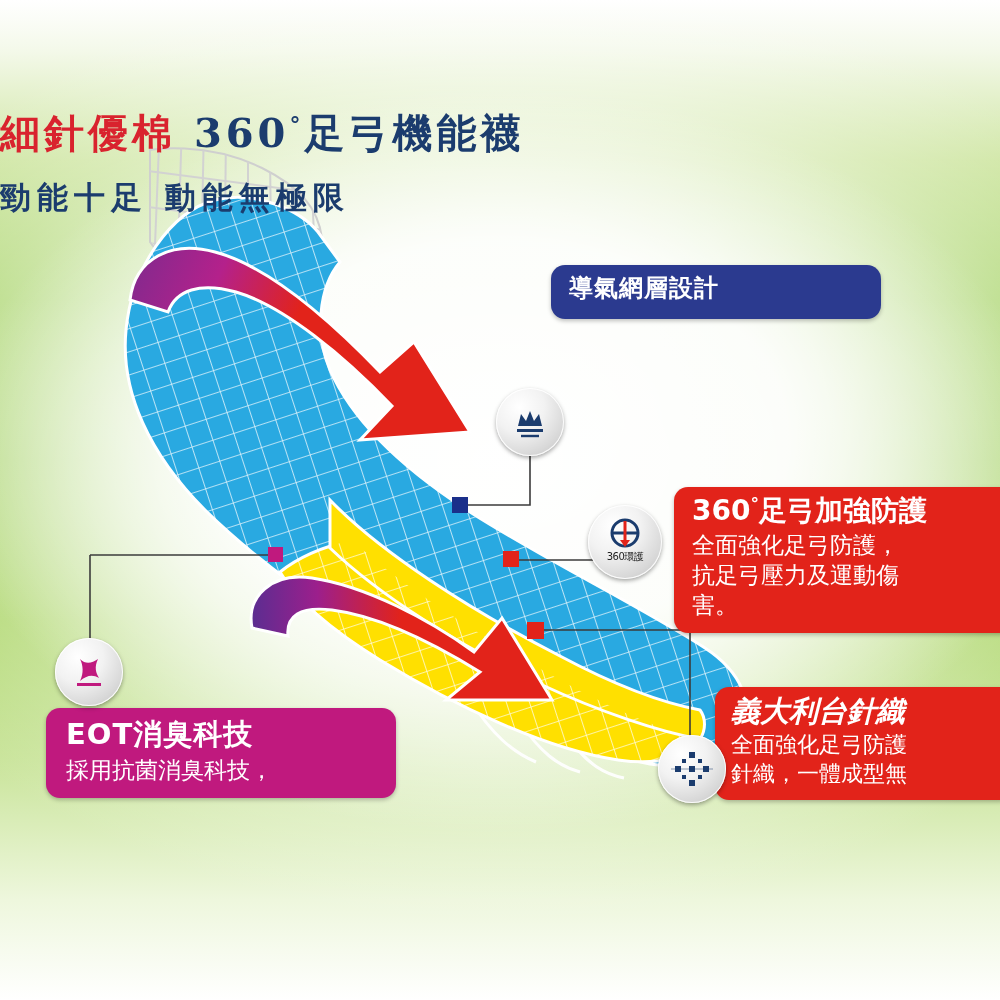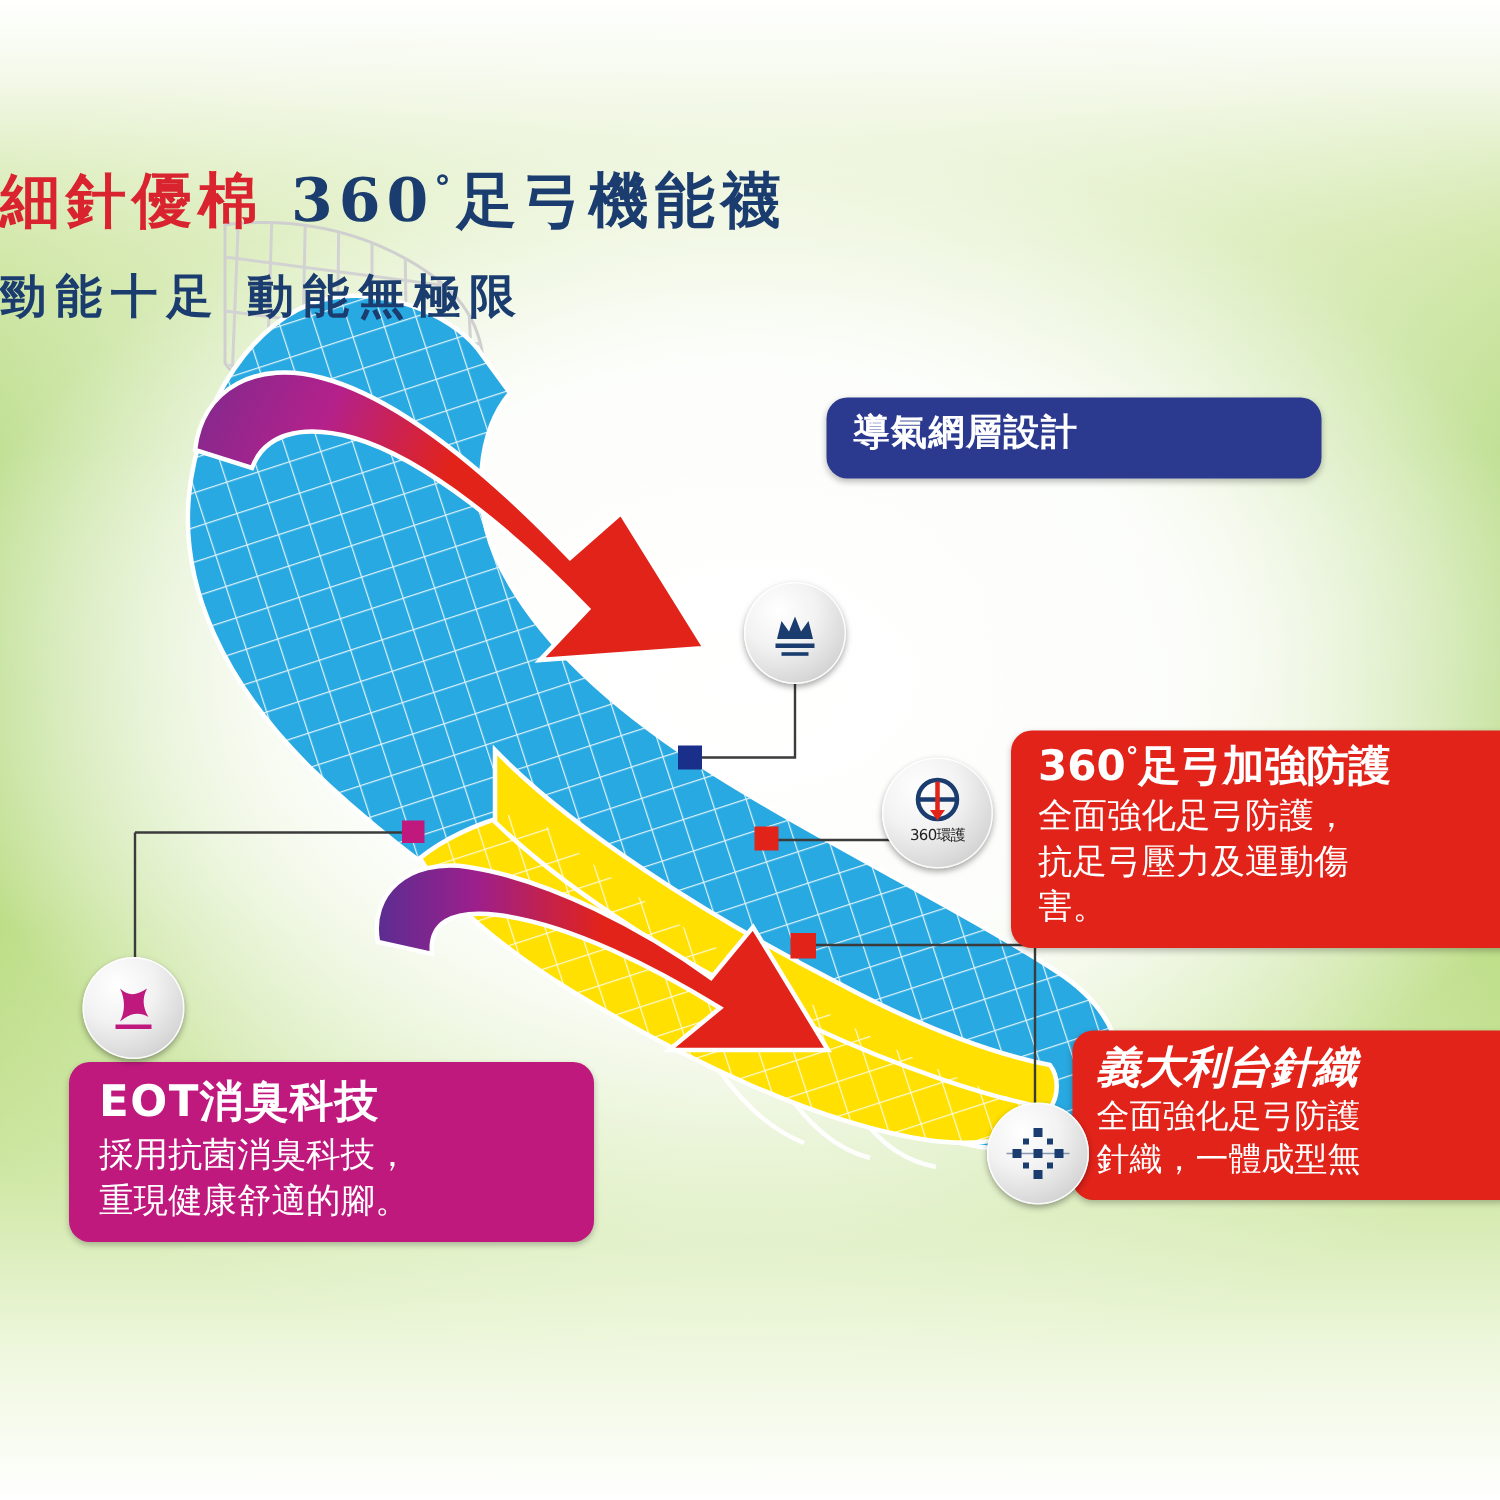--- a/index.html
+++ b/index.html
@@ -266,21 +266,20 @@
       <span>360</span><span class="deg">°</span><span>足弓加強防護</span>
     </div>
     <div class="bd">全面強化足弓防護，</div>
     <div class="bd">抗足弓壓力及運動傷</div>
     <div class="bd">害。</div>
   </div>
 
   <div class="callout box-magenta">
     <div class="hd">EOT消臭科技</div>
     <div class="bd">採用抗菌消臭科技，</div>
-    <div class="bd">重現健康舒適的腳。</div>
   </div>
 
   <div class="callout box-red2">
     <div class="hd">義大利台針織</div>
     <div class="bd">全面強化足弓防護</div>
     <div class="bd">針織，一體成型無</div>
   </div>
 
   <div class="badge badge-vent">
     <svg width="44" height="44" viewBox="0 0 44 44">

